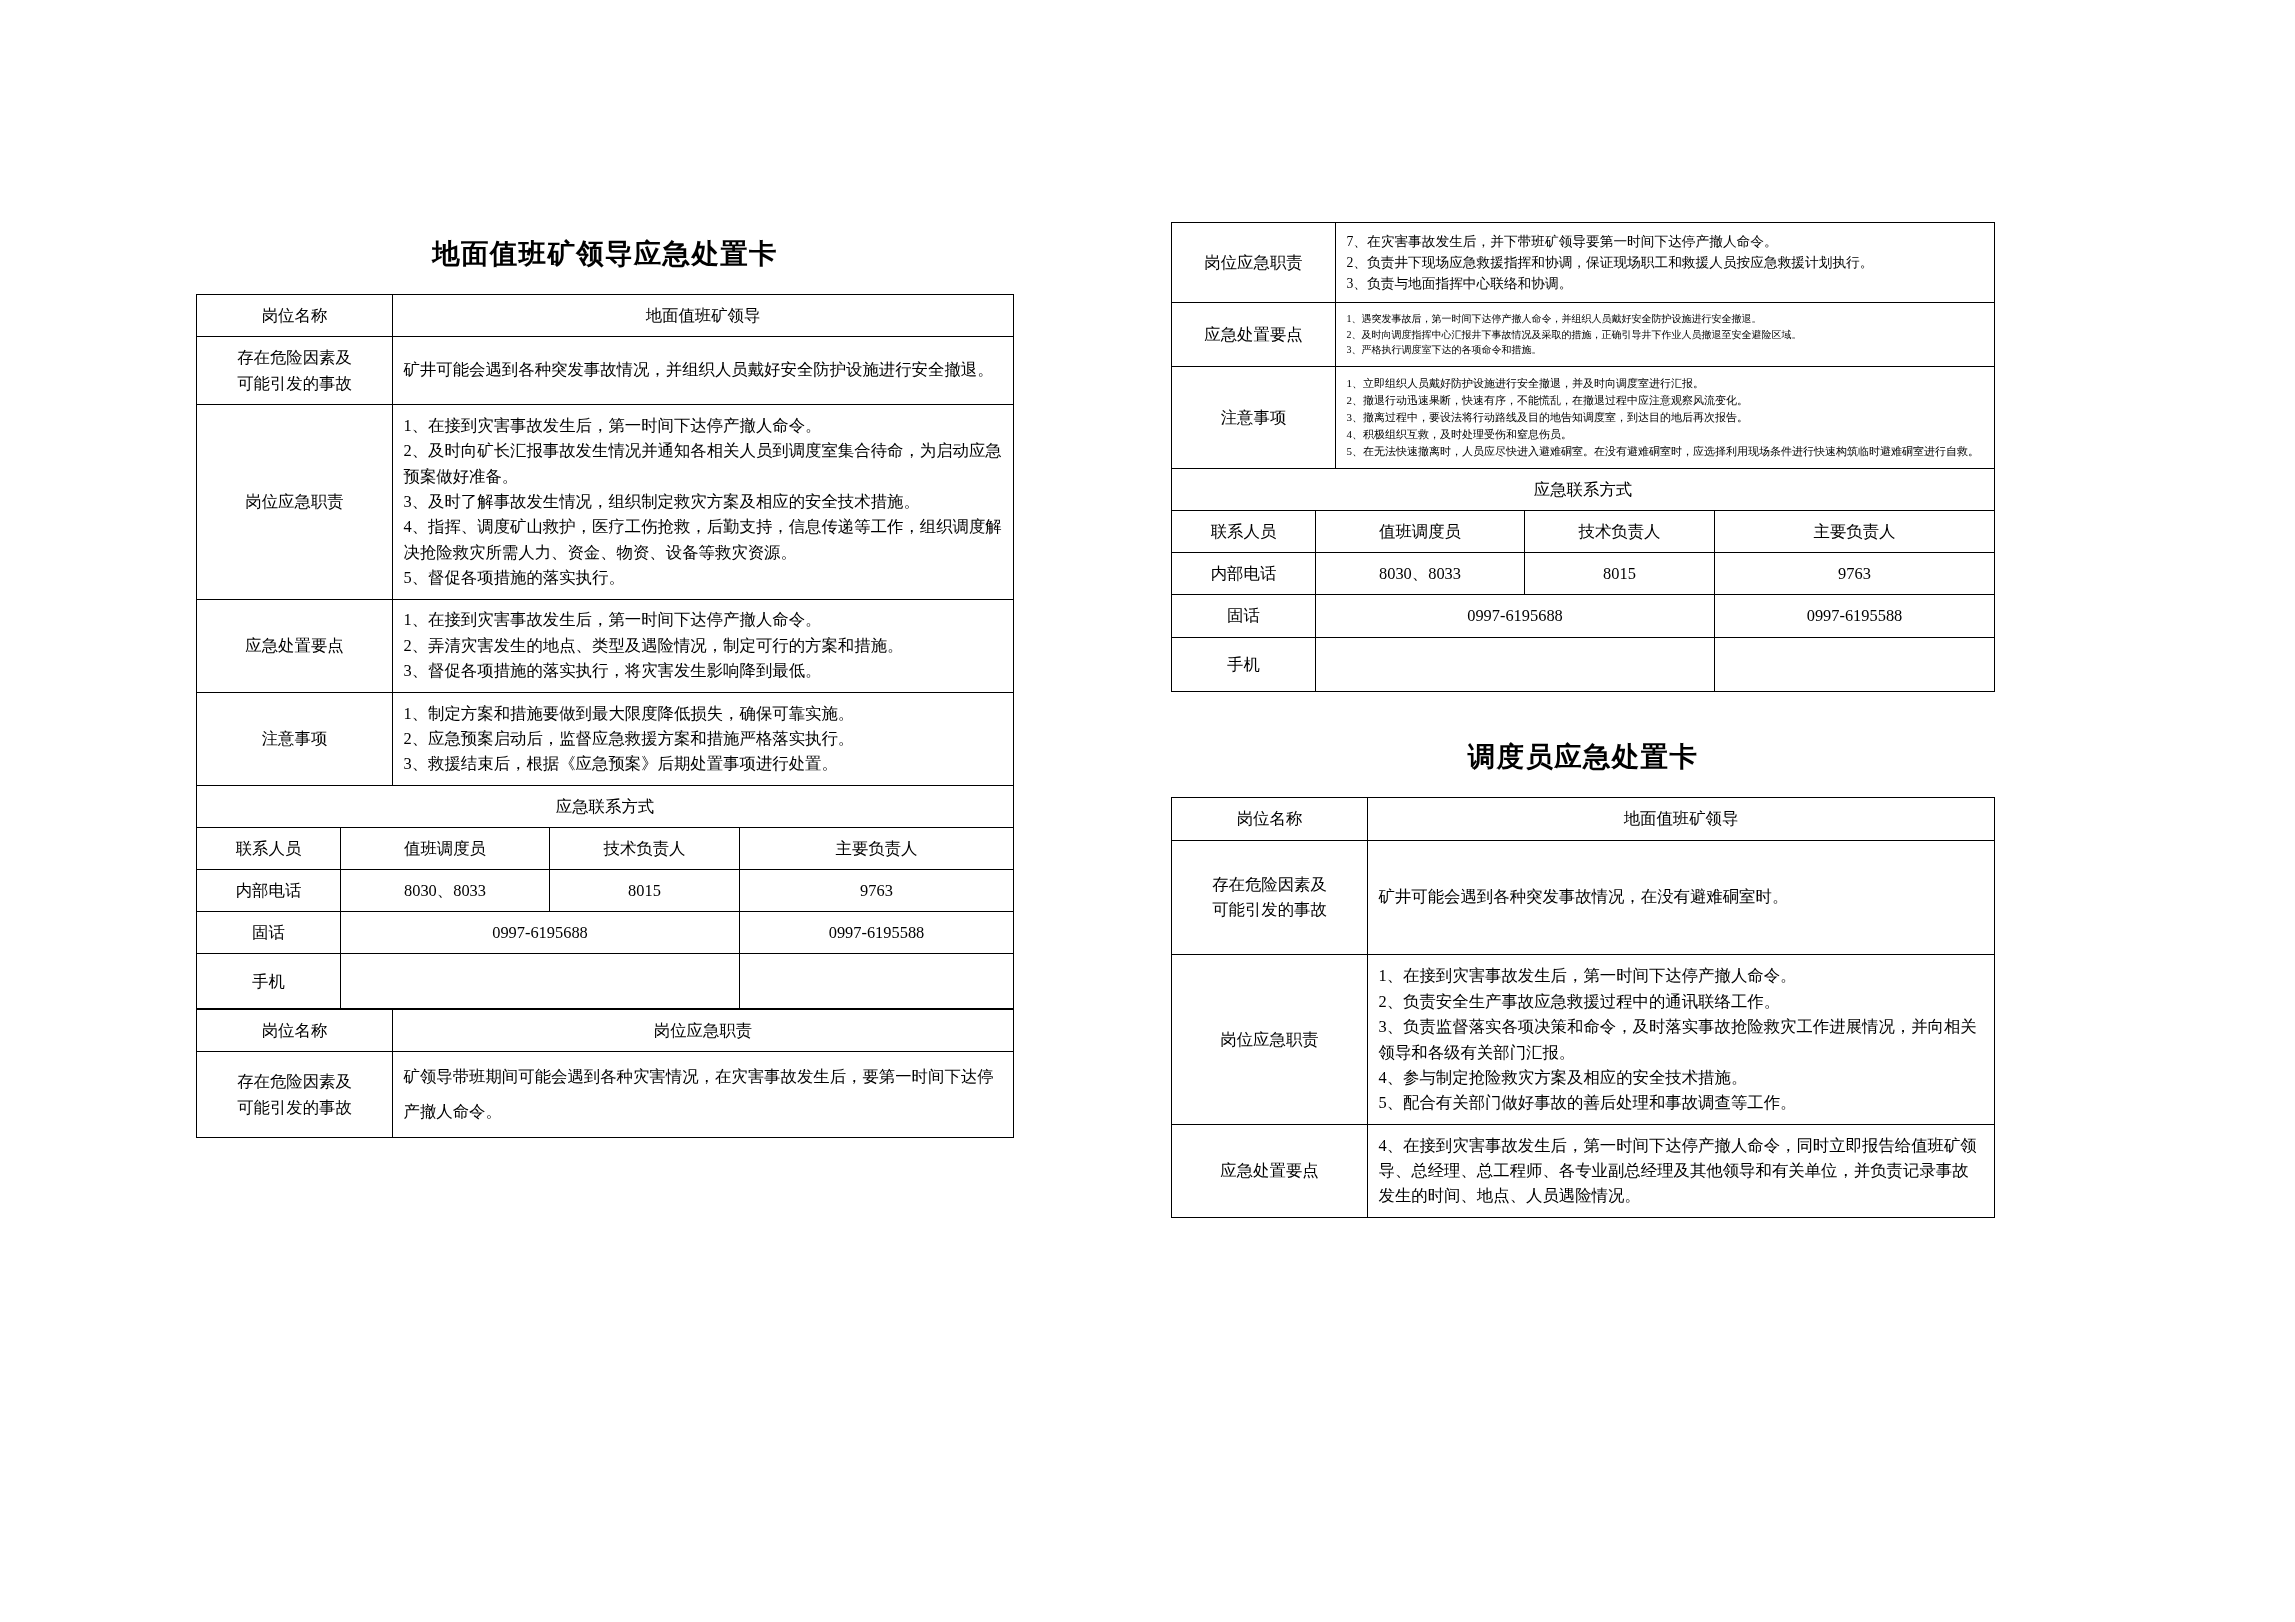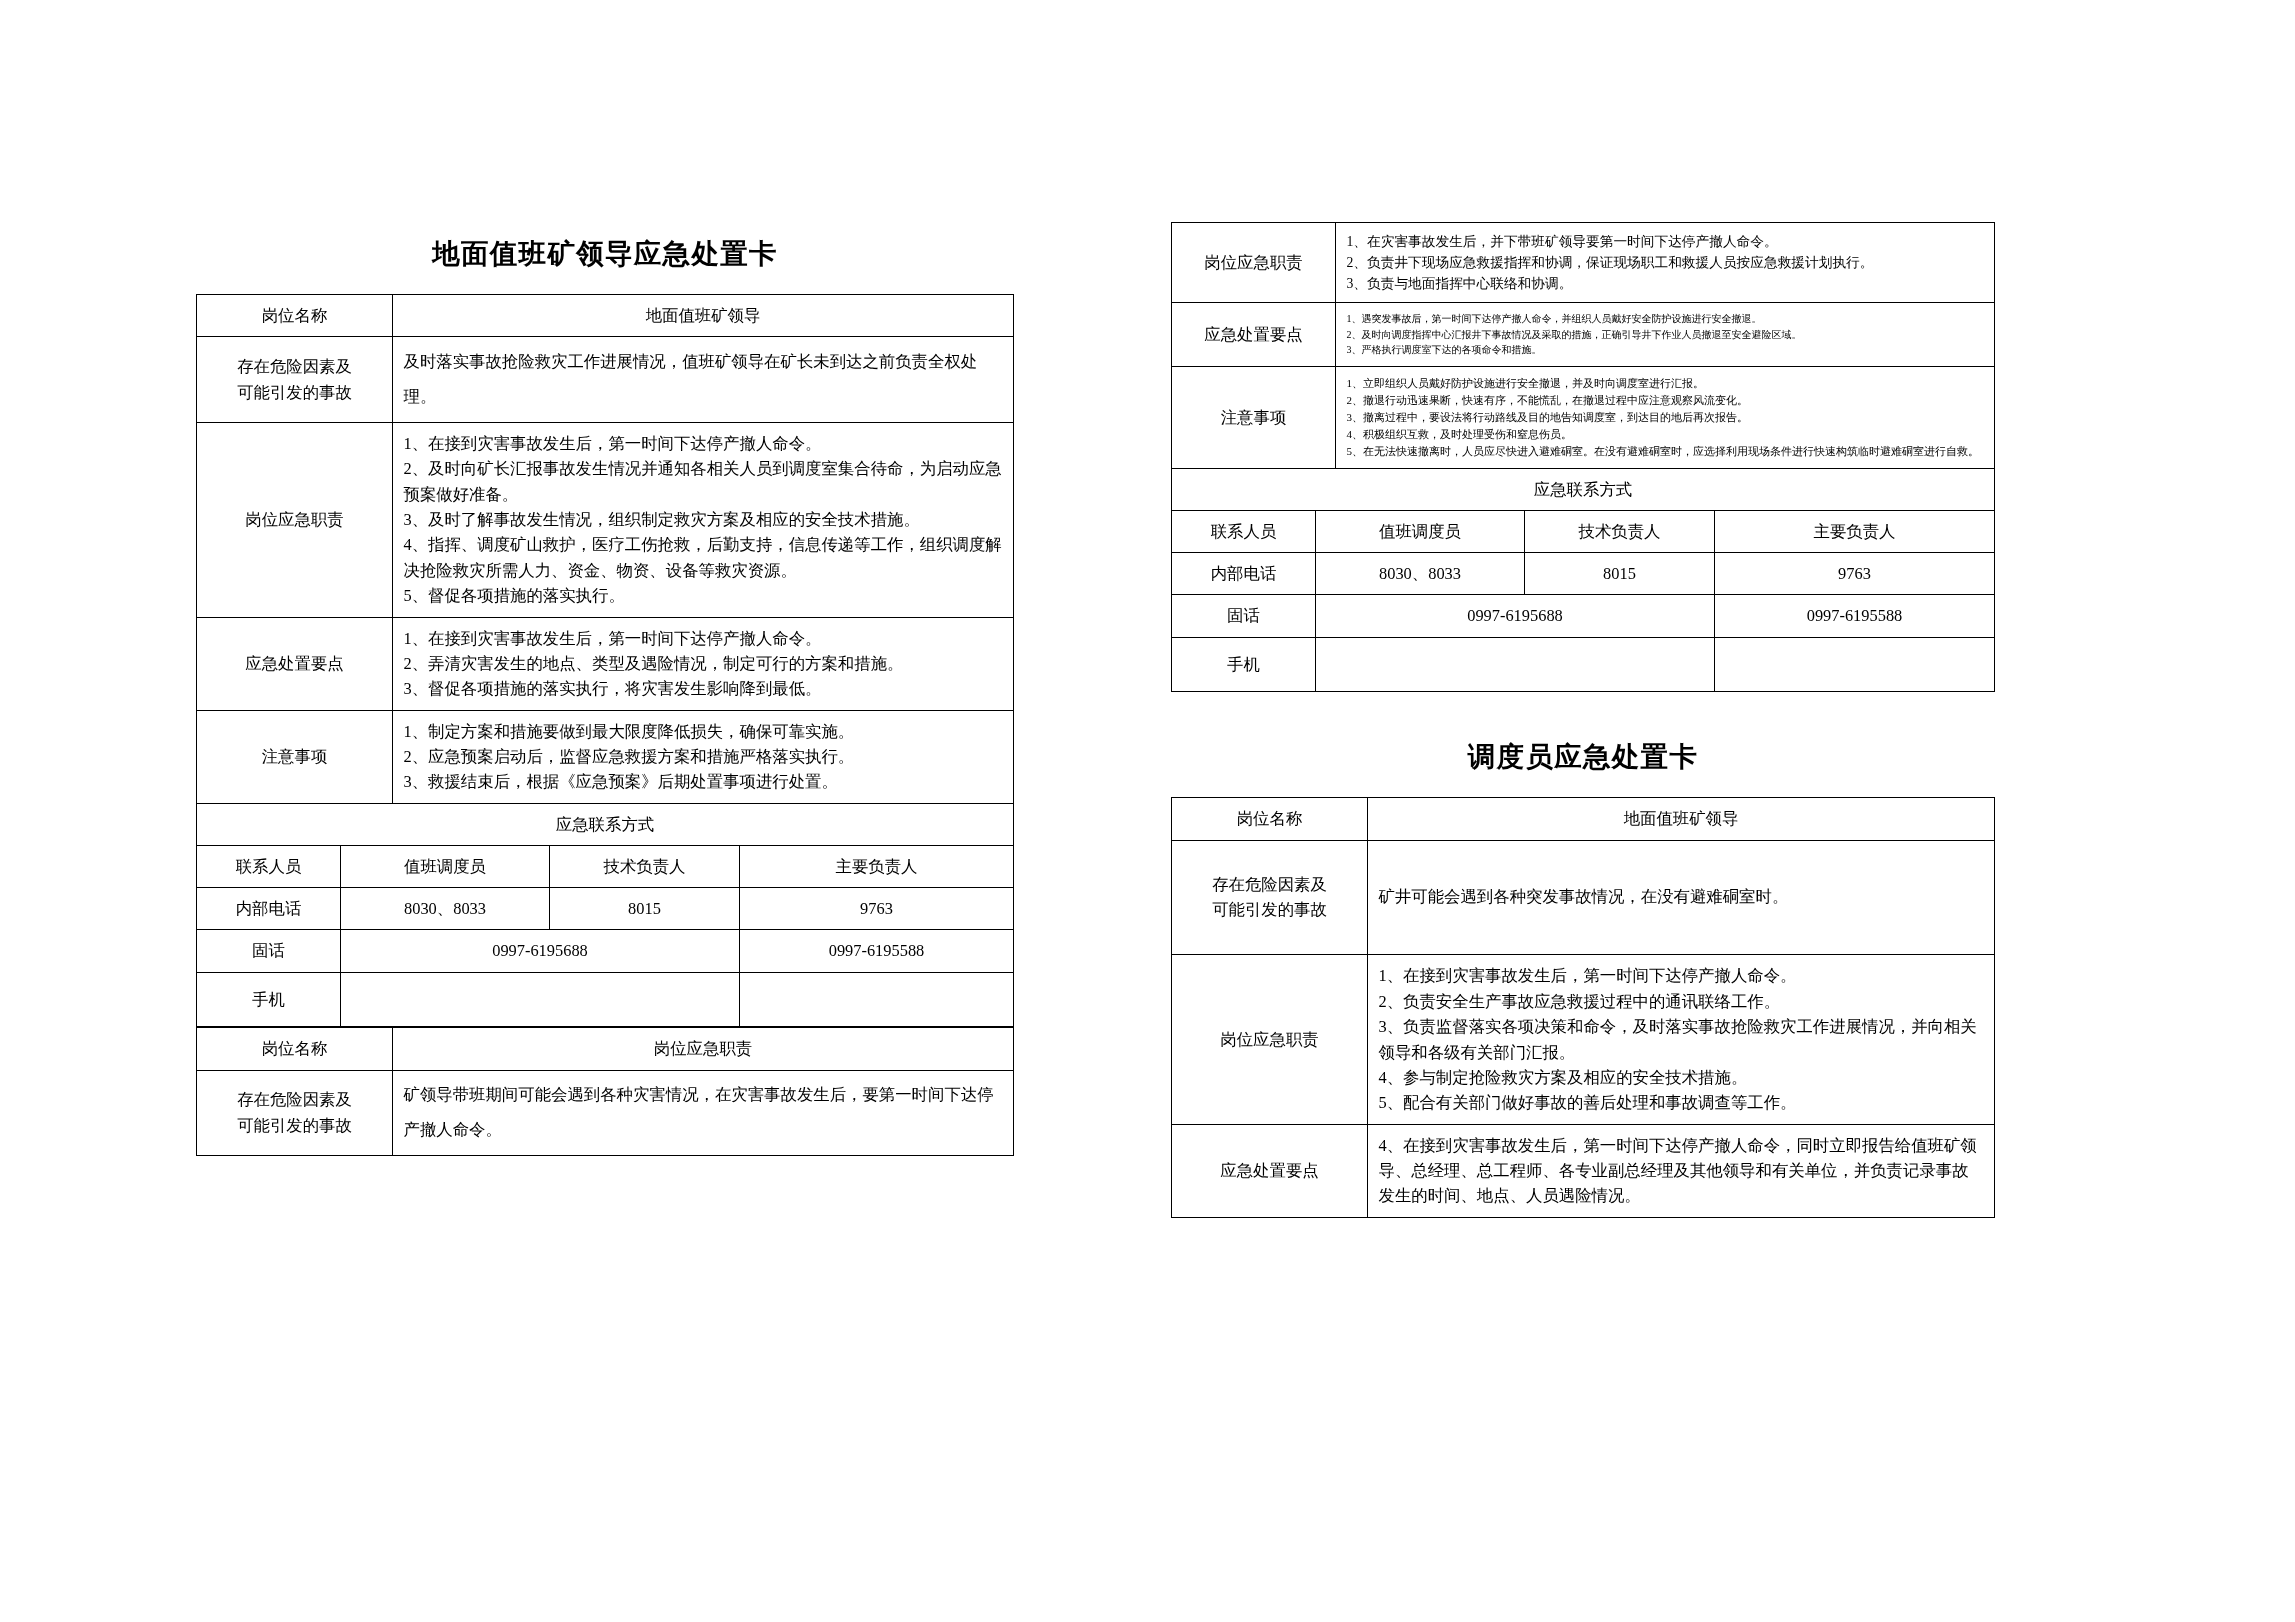--- a/index.html
+++ b/index.html
@@ -108,21 +108,21 @@
           <col>
         </colgroup>
       <tbody>
         <tr>
           <td class="label">岗位名称</td>
           <td class="value center">地面值班矿领导</td>
         </tr>
         <tr>
           <td class="label">存在危险因素及
 可能引发的事故</td>
-          <td class="value" style="line-height:2.1">及时落实事故抢险救灾工作进展情况，值班矿领导在矿长未到达之前负责全权处理。</td>
+          <td class="value" style="line-height:2.1">矿井可能会遇到各种突发事故情况，并组织人员戴好安全防护设施进行安全撤退。</td>
         </tr>
         <tr>
           <td class="label">岗位应急职责</td>
           <td class="value" style="white-space:pre-line">1、在接到灾害事故发生后，第一时间下达停产撤人命令。
 2、及时向矿长汇报事故发生情况并通知各相关人员到调度室集合待命，为启动应急预案做好准备。
 3、及时了解事故发生情况，组织制定救灾方案及相应的安全技术措施。
 4、指挥、调度矿山救护，医疗工伤抢救，后勤支持，信息传递等工作，组织调度解决抢险救灾所需人力、资金、物资、设备等救灾资源。
 5、督促各项措施的落实执行。</td>
         </tr>
         <tr>
@@ -200,21 +200,21 @@
   <div class="col-right">
 
     <table class="card small">
       <colgroup>
           <col style="width:164px">
           <col>
         </colgroup>
       <tbody>
         <tr>
           <td class="label">岗位应急职责</td>
-          <td class="value" style="white-space:pre-line;font-size:13.7px">1、在灾害事故发生后，并下带班矿领导要第一时间下达停产撤人命令。
+          <td class="value" style="white-space:pre-line;font-size:13.7px">7、在灾害事故发生后，并下带班矿领导要第一时间下达停产撤人命令。
 2、负责井下现场应急救援指挥和协调，保证现场职工和救援人员按应急救援计划执行。
 3、负责与地面指挥中心联络和协调。</td>
         </tr>
         <tr>
           <td class="label">应急处置要点</td>
           <td class="value" style="white-space:pre-line;font-size:10px">1、遇突发事故后，第一时间下达停产撤人命令，并组织人员戴好安全防护设施进行安全撤退。
 2、及时向调度指挥中心汇报井下事故情况及采取的措施，正确引导井下作业人员撤退至安全避险区域。
 3、严格执行调度室下达的各项命令和措施。</td>
         </tr>
         <tr>

